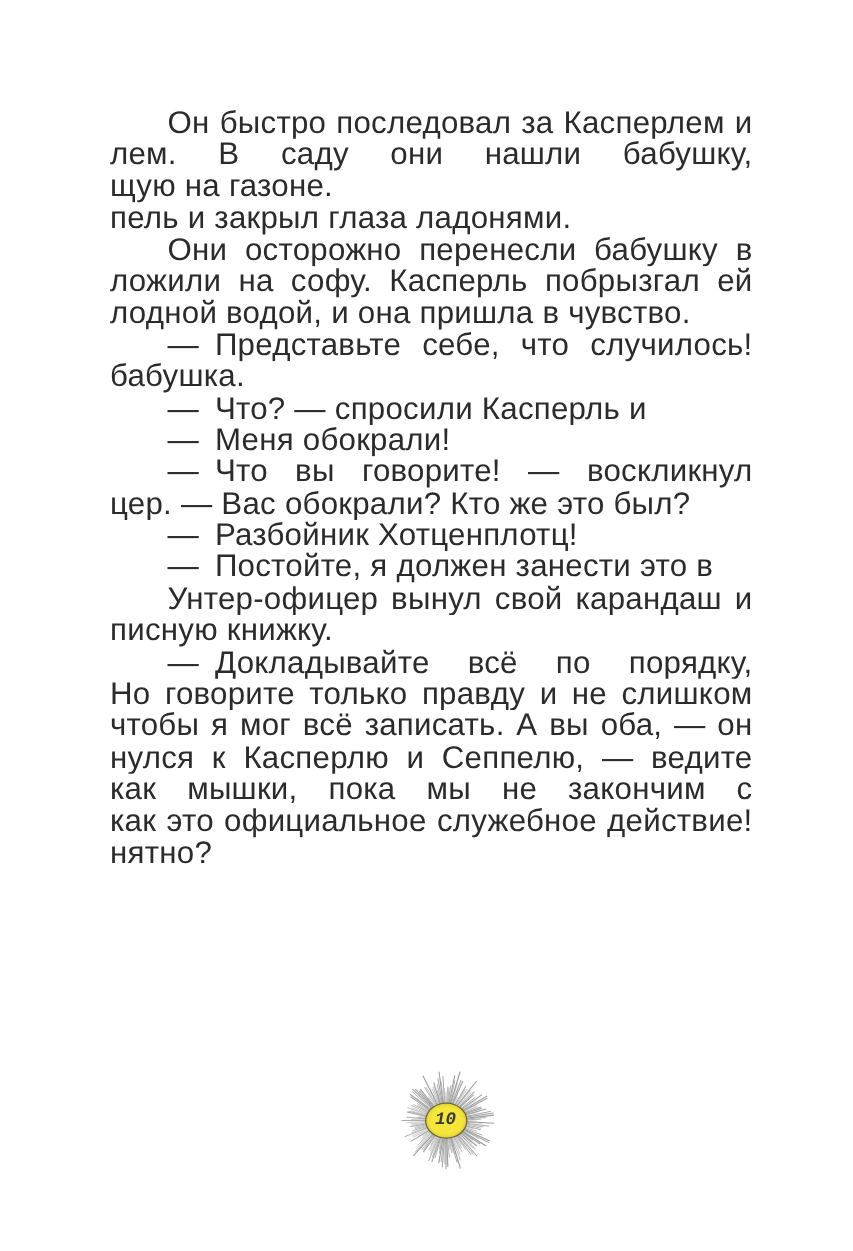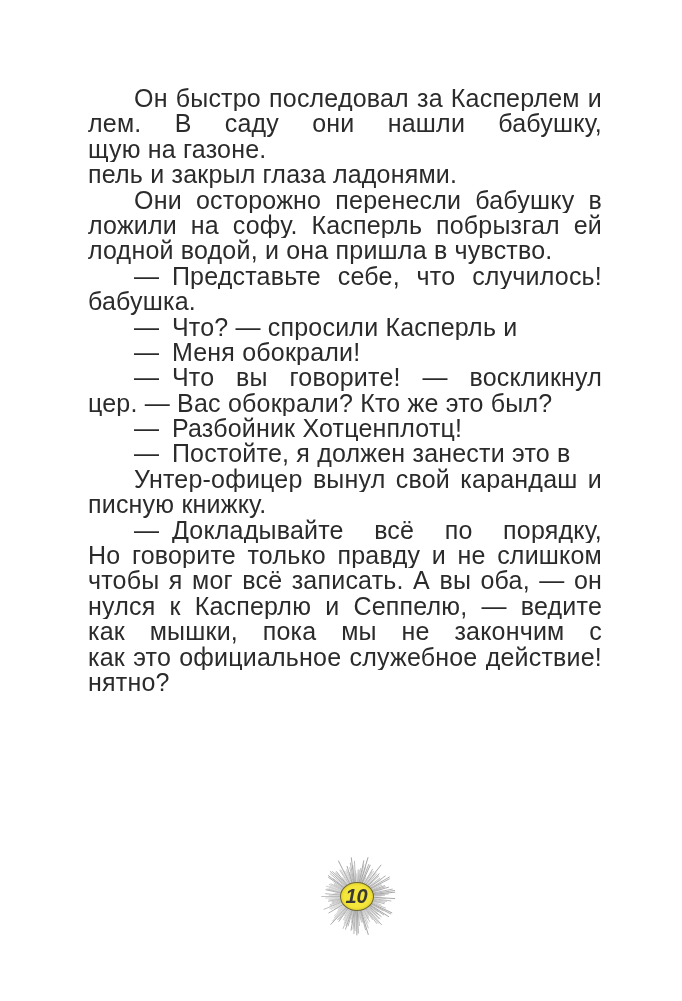--- a/index.html
+++ b/index.html
@@ -55,24 +55,24 @@
     left: 50%; top: 50%;
     width: 34px; height: 29px;
     margin-left: -17px; margin-top: -14.5px;
     background: var(--badge-fill);
     border: 1.5px solid var(--badge-outline);
     border-radius: 50%;
     display: flex; align-items: center; justify-content: center;
     box-shadow: inset 0 0 3px rgba(160,130,20,0.45);
   }
   .num {
-    font-family: Liberation Sans, sans-serif;
+    font-family: Liberation Mono, monospace;
     font-weight: bold;
     font-style: italic;
-    font-size: 20px;
+    font-size: 14px;
     color: var(--page-number-color);
     transform: translateY(-0.5px);
   }
 </style>
 </head>
 <body>
 
 <div class="page">
   <div class="text-column">
       <div class="paragraph">

